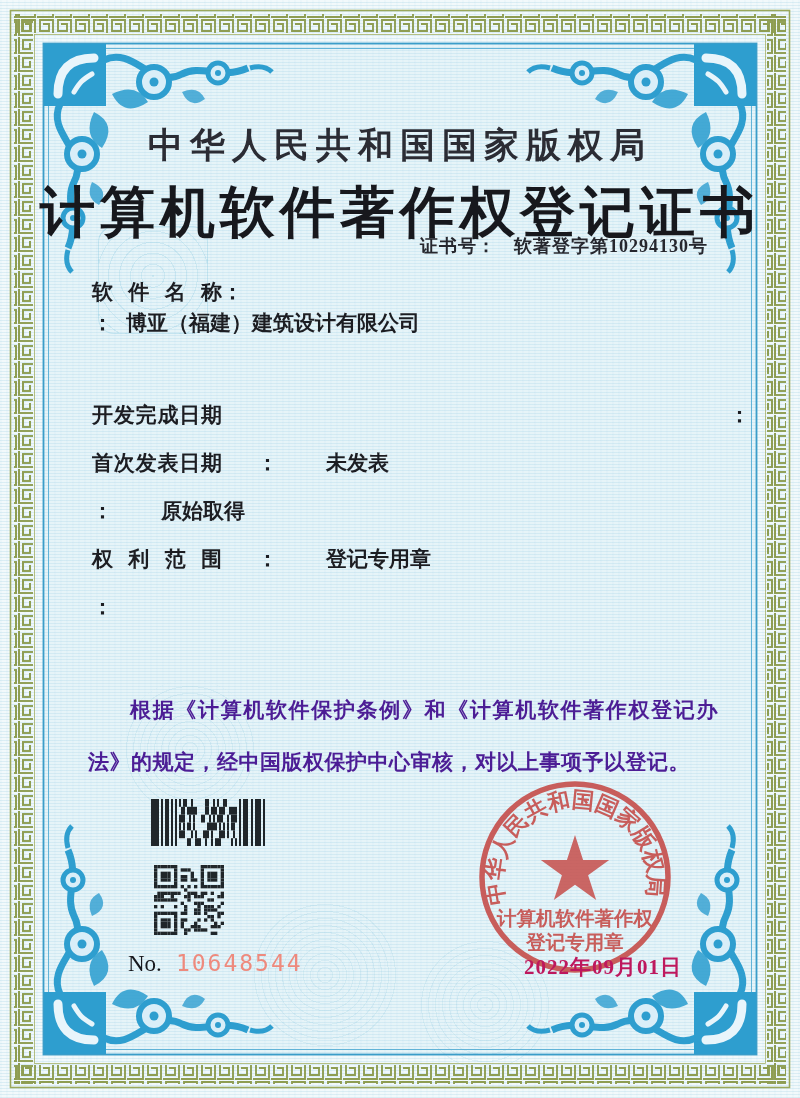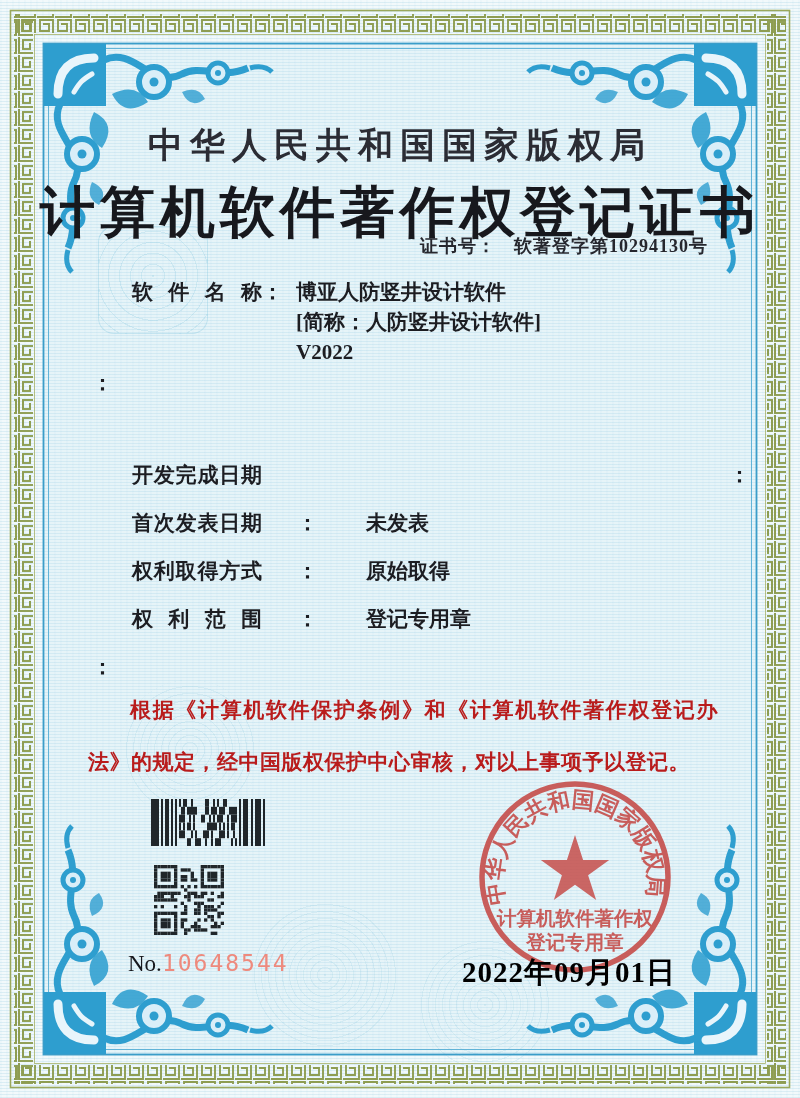--- a/index.html
+++ b/index.html
@@ -43,47 +43,47 @@
     font-size:55px;font-weight:700;letter-spacing:5px;color:#17181d;
   }
   .certno-line{
     position:absolute;top:234px;right:92px;font-size:18px;font-weight:700;color:#26272e;
     letter-spacing:1px;
   }
   .certno-line .gap{display:inline-block;width:18px;}
 
   .fields{position:absolute;left:92px;top:277px;right:50px;font-size:21px;font-weight:700;}
   .f-row{display:flex;align-items:flex-start;line-height:30px;}
-  .f-label{display:inline-block;width:130px;text-align:justify;text-align-last:justify;flex:none;margin-left:40px;}
+  .f-label{display:inline-block;width:130px;text-align:justify;text-align-last:justify;flex:none;}
   .f-colon{flex:none;}
   .f-vals{margin-left:13px;}
   .f-vals div{line-height:30px;}
   .mt-gap1{margin-top:1px;}
   .mt-gap2{margin-top:62px;justify-content:space-between;}
   .mt-row{margin-top:18px;gap:35px;}
 
   .paragraph{
     position:absolute;left:88px;top:684px;width:630px;
     font-size:21px;font-weight:700;line-height:52px;letter-spacing:.5px;
-    text-indent:2em;text-align:justify;color:#b91c1c;
+    text-indent:2em;text-align:justify;color:#4c1d95;
   }
 
   .barcode-wrap{position:absolute;left:151px;top:799px;width:116px;height:47px;}
   .qr-wrap{position:absolute;left:154px;top:865px;width:70px;height:70px;}
 
   .seal{position:absolute;left:475px;top:777px;width:200px;height:200px;opacity:.92;}
 
   .no-line{position:absolute;left:128px;top:950px;font-size:23px;color:#17181d;}
   .no-number{
     font-family:"DejaVu Sans Mono","Liberation Mono",monospace;
-    color:#ee8a7d;letter-spacing:2px;font-size:23px;
+    color:#ee8a7d;letter-spacing:2px;margin-left:14px;font-size:23px;
   }
   .issue-date{
-    position:absolute;left:462px;top:953px;width:220px;text-align:left;
-    font-size:29px;font-weight:700;letter-spacing:1px;color:#000000;
+    position:absolute;left:462px;top:953px;width:220px;text-align:right;
+    font-size:21px;font-weight:700;letter-spacing:1px;color:#be185d;
   }
 </style>
 </head>
 <body>
 
 <div class="texture"></div>
 <div class="inner-tint"></div>
 
 <div class="medallion" style="left:250px;top:900px;width:150px;height:150px;"></div>
 <div class="medallion" style="left:420px;top:940px;width:130px;height:130px;"></div>
@@ -142,44 +142,39 @@
 
   <div class="certno-line">
     <span>证书号：</span><span class="gap"></span><span>软著登字第10294130号</span>
   </div>
 
   <div class="fields">
 
     <div class="f-row">
       <span class="f-label">软件名称</span>
         <span class="f-colon">：</span>
-      <span class="f-vals">
-        <div>博亚人防竖井设计软件</div>
-        <div>[简称：人防竖井设计软件]</div>
-        <div>V2022</div>
-      </span>
     </div>
 
     <div class="f-row mt-gap1">
         <span class="f-colon">：</span>
+      <span class="f-vals">博亚（福建）建筑设计有限公司</span>
     </div>
 
     <div class="f-row mt-gap2">
       <span class="f-label">开发完成日期</span>
         <span class="f-colon">：</span>
     </div>
 
     <div class="f-row mt-row">
       <span class="f-label">首次发表日期</span>
         <span class="f-colon">：</span>
       <span class="f-vals">未发表</span>
     </div>
 
     <div class="f-row mt-row">
-      <span class="f-label">权利取得方式</span>
         <span class="f-colon">：</span>
       <span class="f-vals">原始取得</span>
     </div>
 
     <div class="f-row mt-row">
       <span class="f-label">权利范围</span>
         <span class="f-colon">：</span>
       <span class="f-vals">登记专用章</span>
     </div>
 

